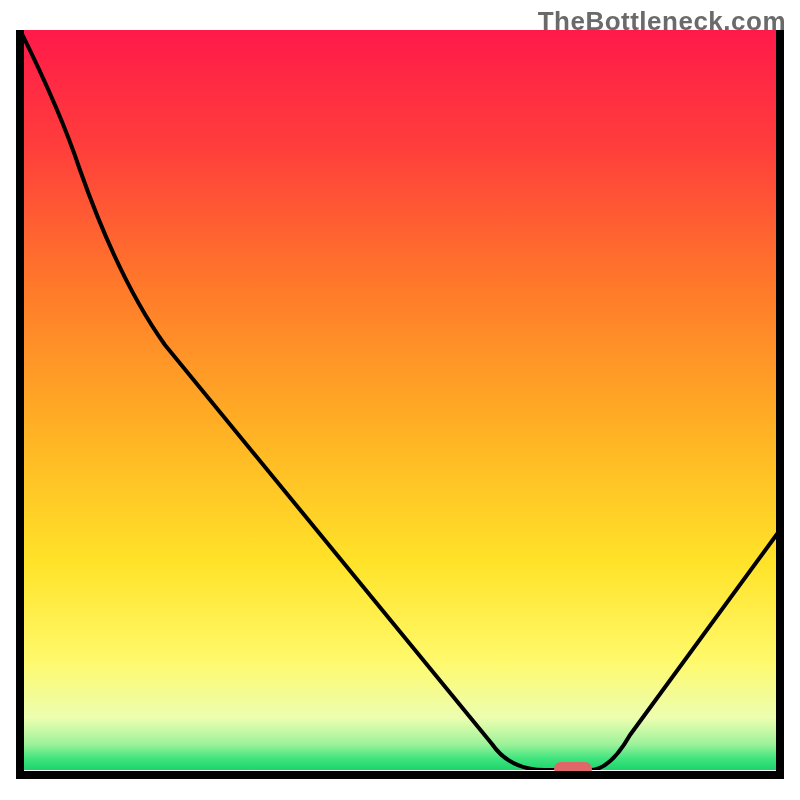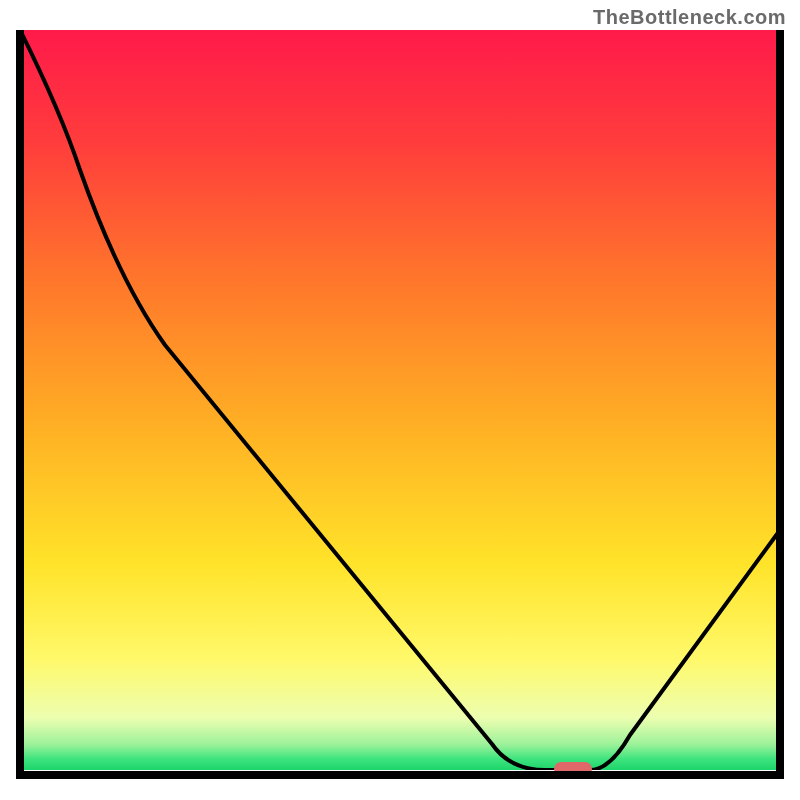--- a/index.html
+++ b/index.html
@@ -13,21 +13,21 @@
   }
   .container {
     width: 800px;
     height: 800px;
     position: relative;
   }
   .watermark {
     position: absolute;
     top: 6px;
     right: 14px;
-    font-size: 20px;
+    font-size: 26px;
     font-weight: bold;
     color: #6a6a6a;
     letter-spacing: 0.5px;
   }
   svg {
     display: block;
   }
 </style>
 </head>
 <body>

